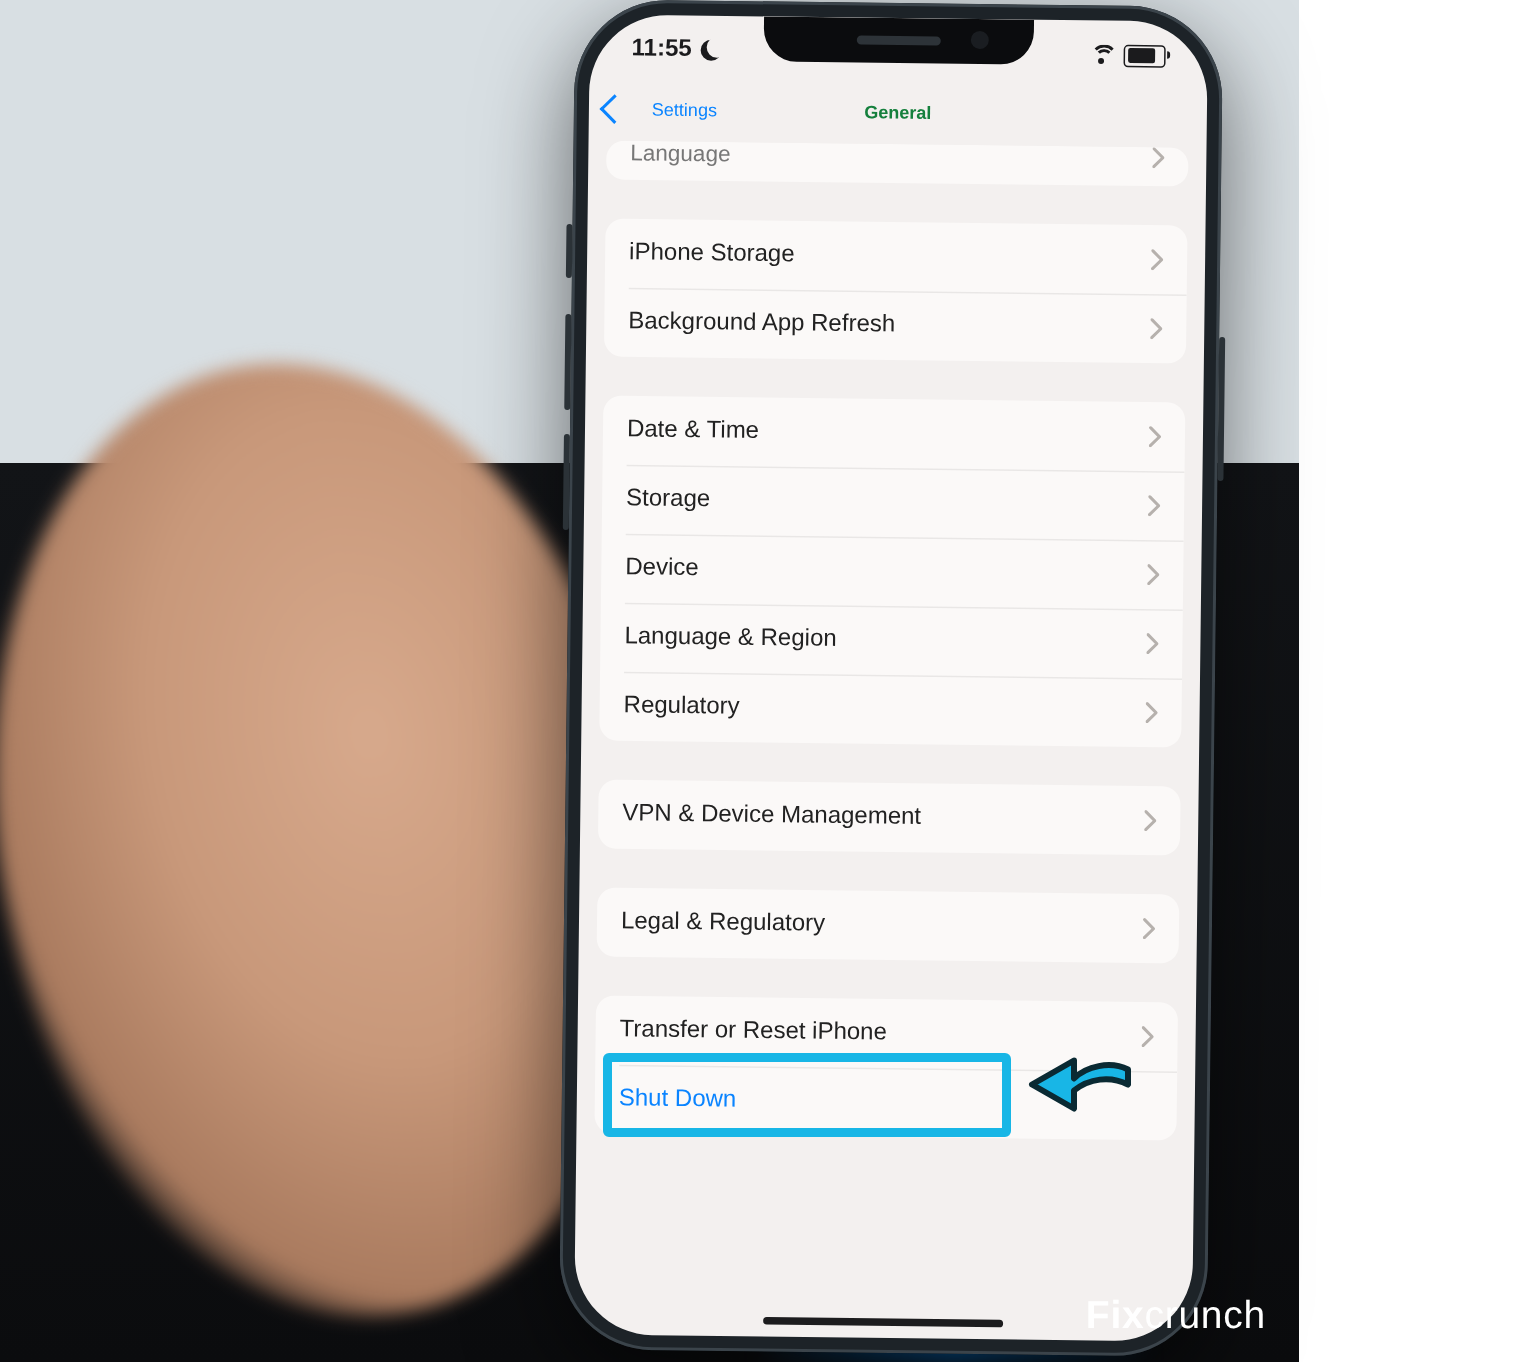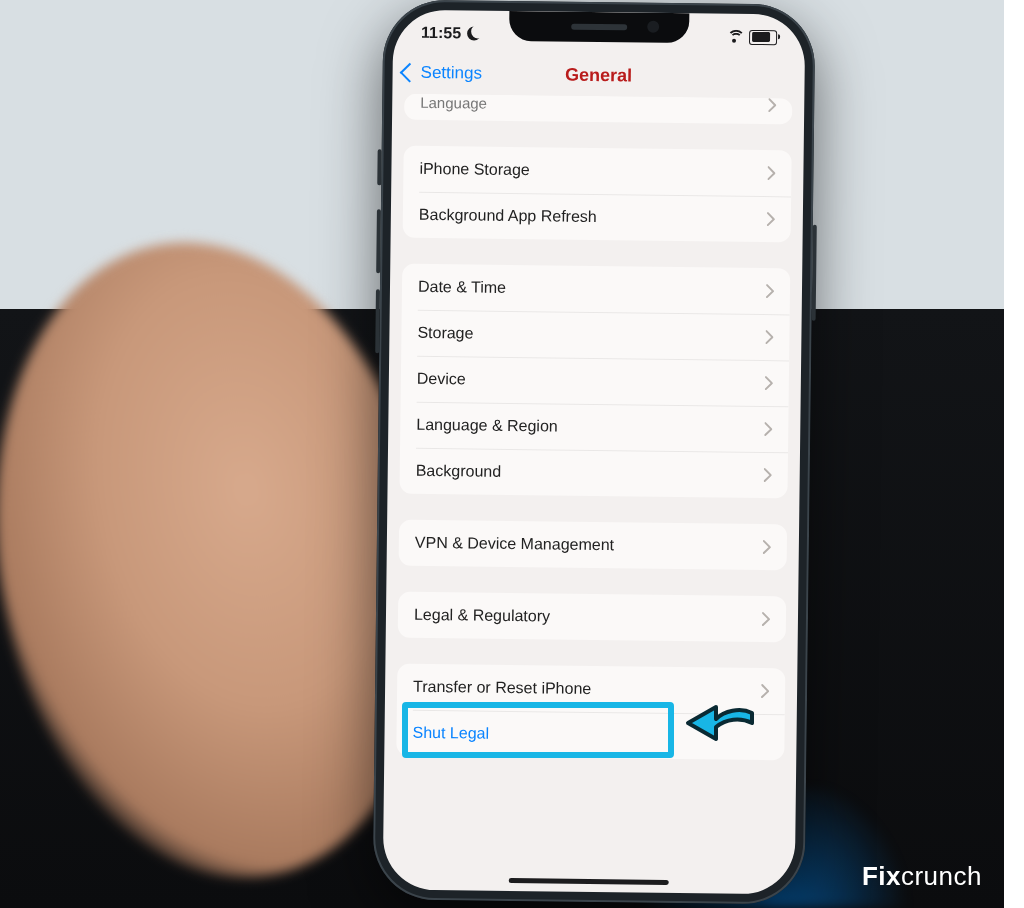--- a/index.html
+++ b/index.html
@@ -1,16 +1,16 @@
 <!DOCTYPE html>
 <html><head>
 <meta charset="utf-8">
 <style>
   html,body{margin:0;padding:0;width:1024px;height:908px;overflow:hidden;font-family:-apple-system,Helvetica,Arial,sans-serif;}
-  .stage{position:relative;width:1004px;height:908px;background:linear-gradient(to bottom,#d8dfe3 0%,#d8dfe3 34%,#121417 34%,#0b0c0e 100%);}
+  .stage{position:relative;width:866px;height:908px;background:linear-gradient(to bottom,#d8dfe3 0%,#d8dfe3 34%,#121417 34%,#0b0c0e 100%);}
   .glow{position:absolute;right:80px;bottom:0;width:300px;height:120px;background:radial-gradient(circle at 50% 100%,rgba(0,140,255,.55),rgba(0,140,255,0) 70%);filter:blur(6px);}
   .hand{position:absolute;left:0;top:240px;width:430px;height:640px;background:radial-gradient(ellipse at 60% 40%,#d7a98c 0%,#c8987a 40%,#a97a5e 70%,rgba(0,0,0,0) 78%);border-radius:50%;filter:blur(6px);transform:rotate(-10deg);}
 
   .phone{position:absolute;left:378px;top:2px;width:412px;height:880px;border-radius:62px;background:#1d2328;padding:10px;box-shadow:0 20px 60px rgba(0,0,0,.55),inset 0 0 0 2px #3b444b;transform:rotate(0.7deg);}
   .screen{position:relative;width:100%;height:100%;border-radius:52px;background:#f3f0ef;overflow:hidden;}
   .notch{position:absolute;top:0;left:50%;transform:translateX(-50%);width:180px;height:30px;background:#0b0c0e;border-radius:0 0 22px 22px;z-index:5;}
   .speaker{position:absolute;top:12px;left:50%;transform:translateX(-50%);width:56px;height:6px;background:#2d3338;border-radius:3px;}
   .cam{position:absolute;top:8px;left:calc(50% + 48px);width:12px;height:12px;background:#1a1d21;border-radius:50%;}
 
   .status{position:absolute;top:10px;left:0;right:0;height:26px;display:flex;justify-content:space-between;align-items:center;padding:0 28px;font-size:16px;font-weight:600;color:#1b1b1d;z-index:4;}
@@ -21,22 +21,22 @@
   .wifi{width:18px;height:14px;position:relative;}
   .wifi::before{content:"";position:absolute;bottom:1px;left:7px;width:4px;height:4px;border-radius:50%;background:#1b1b1d;}
   .wifi .arc{position:absolute;border:2px solid #1b1b1d;border-radius:50%;border-bottom-color:transparent;border-left-color:transparent;border-right-color:transparent;}
   .wifi .a1{width:8px;height:8px;bottom:-1px;left:5px;}
   .wifi .a2{width:14px;height:14px;bottom:-4px;left:2px;}
   .batt{width:26px;height:13px;border:1.5px solid #1b1b1d;border-radius:3px;position:relative;}
   .batt::after{content:"";position:absolute;right:-4px;top:3px;width:2.5px;height:5px;background:#1b1b1d;border-radius:0 2px 2px 0;}
   .batt .fill{position:absolute;left:1.5px;top:1.5px;bottom:1.5px;width:70%;background:#1b1b1d;border-radius:1.5px;}
 
   .nav{position:absolute;top:42px;left:0;right:0;height:42px;display:flex;align-items:center;justify-content:center;}
-  .nav-title{font-size:18px;font-weight:600;color:#b91c1c;}
-  .back{position:absolute;left:10px;top:0;height:42px;display:flex;align-items:center;gap:2px;color:#0a84ff;font-size:17px;}
+  .nav-title{font-size:12px;font-weight:600;color:#15803d;}
+  .back{position:absolute;left:10px;top:0;height:42px;display:flex;align-items:center;gap:16px;color:#0a84ff;font-size:12px;}
   .chev{width:12px;height:12px;border-left:2.5px solid #0a84ff;border-bottom:2.5px solid #0a84ff;transform:rotate(45deg);margin-right:2px;}
 
   .content{position:absolute;top:84px;left:0;right:0;bottom:0;overflow:hidden;}
   .group{margin:0 12px;background:#fbf9f8;border-radius:12px;overflow:hidden;}
   .gap{height:26px;}
   .row{position:relative;display:flex;align-items:center;height:46px;padding:0 16px;font-size:16px;color:#222;}
   .row + .row::before{content:"";position:absolute;top:0;left:16px;right:0;height:1px;background:rgba(0,0,0,.07);}
   .row .disclosure{margin-left:auto;color:#b6b1ad;}
   .row .disclosure svg{display:block;}
   .row.partial{height:26px;padding-top:0;align-items:flex-start;color:#777;font-size:15px;}
@@ -162,21 +162,21 @@
           </div>
           <div class="row">
             <span>Language &amp; Region</span>
             <span class="disclosure">
                 <svg width="8" height="14" viewBox="0 0 8 14">
                   <path d="M1 1l6 6-6 6" stroke="currentColor" stroke-width="2" fill="none" stroke-linecap="round"></path>
                 </svg>
               </span>
           </div>
           <div class="row">
-            <span>Background</span>
+            <span>Regulatory</span>
             <span class="disclosure">
                 <svg width="8" height="14" viewBox="0 0 8 14">
                   <path d="M1 1l6 6-6 6" stroke="currentColor" stroke-width="2" fill="none" stroke-linecap="round"></path>
                 </svg>
               </span>
           </div>
         </div>
 
         <div class="gap"></div>
 
@@ -209,21 +209,21 @@
         <div class="group">
           <div class="row">
             <span>Transfer or Reset iPhone</span>
             <span class="disclosure">
                 <svg width="8" height="14" viewBox="0 0 8 14">
                   <path d="M1 1l6 6-6 6" stroke="currentColor" stroke-width="2" fill="none" stroke-linecap="round"></path>
                 </svg>
               </span>
           </div>
           <div class="row center link" style="justify-content:flex-start;">
-            <span>Shut Legal</span>
+            <span>Shut Down</span>
           </div>
         </div>
 
       </div>
 
       <div class="home-ind"></div>
     </div>
   </div>
 
   <div class="highlight" style="left:402px;top:702px;width:260px;height:44px;"></div>

